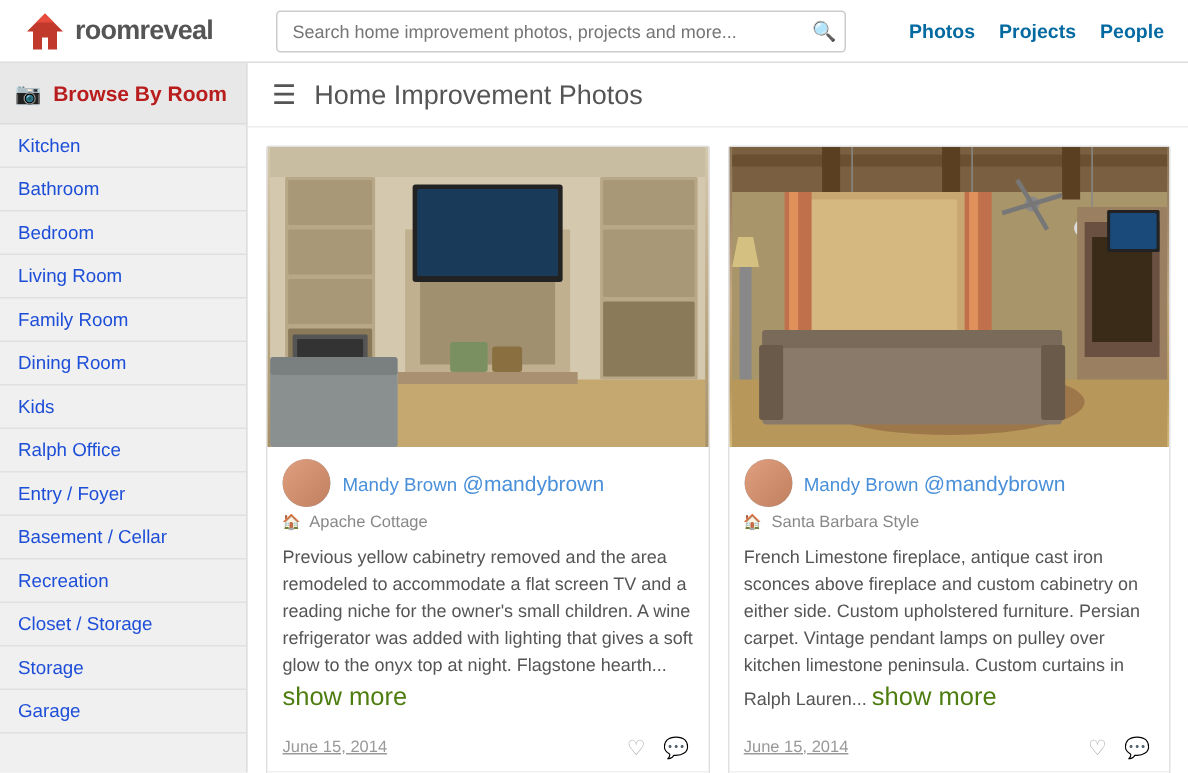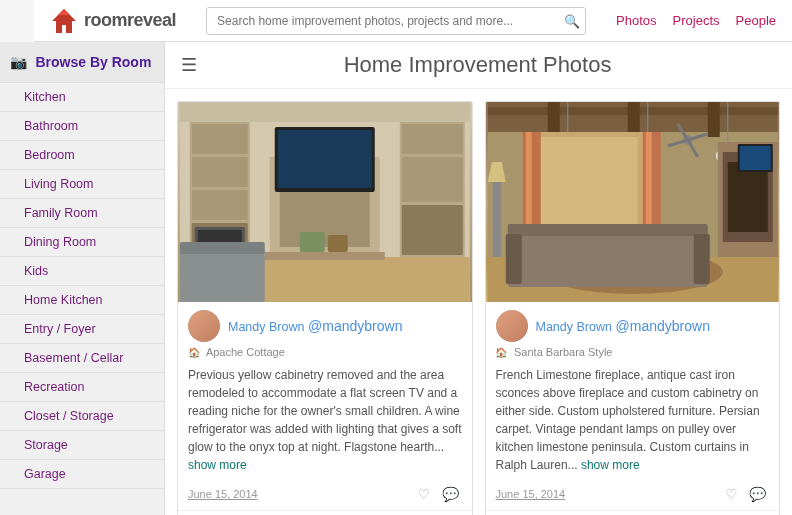--- a/index.html
+++ b/index.html
@@ -9,21 +9,20 @@
     .header {
       display: flex;
       align-items: center;
       background: #fff;
       border-bottom: 1px solid #ddd;
       padding: 0 16px;
       height: 42px;
       position: fixed;
       top: 0; left: 0; right: 0;
       z-index: 100;
-      margin-left: 34px;
     }
     .logo {
       display: flex;
       align-items: center;
       margin-right: 20px;
       text-decoration: none;
     }
     .logo-icon {
       width: 28px;
       height: 28px;
@@ -62,24 +61,24 @@
       font-size: 13px;
     }
     .nav-links {
       display: flex;
       align-items: center;
       margin-left: 20px;
       gap: 16px;
     }
     .nav-link {
       font-size: 13px;
-      color: #be185d;
+      color: #0369a1;
       text-decoration: none;
       cursor: pointer;
-      font-weight: 400;
+      font-weight: 700;
     }
 
     
     .layout {
       display: flex;
       margin-top: 42px;
       height: calc(515px - 42px);
     }
 
     
@@ -98,30 +97,30 @@
       border-bottom: 1px solid #ddd;
     }
     .camera-icon {
       margin-right: 8px;
       color: #666;
       font-size: 14px;
     }
     .sidebar-title {
       font-size: 14px;
       font-weight: bold;
-      color: #4c1d95;
+      color: #b91c1c;
     }
     .sidebar-nav { list-style: none; }
     .sidebar-nav li {
       border-bottom: 1px solid #e0e0e0;
     }
     .sidebar-nav li a {
       display: block;
-      padding: 7px 24px;
-      color: #701a75;
+      padding: 7px 12px;
+      color: #1d4ed8;
       text-decoration: none;
       font-size: 12.5px;
       cursor: pointer;
     }
 
     
     .main {
       flex: 1;
       overflow-y: auto;
       background: #fff;
@@ -136,25 +135,24 @@
     }
     .hamburger {
       font-size: 18px;
       cursor: pointer;
       margin-right: 12px;
       color: #555;
       background: none;
       border: none;
     }
     .main-title {
-      font-size: 22px;
+      font-size: 18px;
       font-weight: normal;
       color: #555;
       flex: 1;
-      text-align: center;
       margin-right: 30px;
     }
 
     
     .photo-grid {
       display: flex;
       gap: 0;
       padding: 12px;
       gap: 12px;
     }
@@ -216,23 +214,23 @@
     }
 
     
     .card-desc {
       font-size: 12px;
       color: #555;
       padding: 4px 10px 4px;
       line-height: 1.5;
     }
     .show-more {
-      color: #0f766e;
+      color: #4d7c0f;
       cursor: pointer;
-      font-size: 12px;
+      font-size: 17px;
     }
 
     
     .card-meta {
       display: flex;
       align-items: center;
       padding: 6px 10px;
       font-size: 11px;
       color: #999;
     }
@@ -338,21 +336,21 @@
       <li>
           <a>Family Room</a>
         </li>
       <li>
           <a>Dining Room</a>
         </li>
       <li>
           <a>Kids</a>
         </li>
       <li>
-          <a>Home Kitchen</a>
+          <a>Ralph Office</a>
         </li>
       <li>
           <a>Entry / Foyer</a>
         </li>
       <li>
           <a>Basement / Cellar</a>
         </li>
       <li>
           <a>Recreation</a>
         </li>

